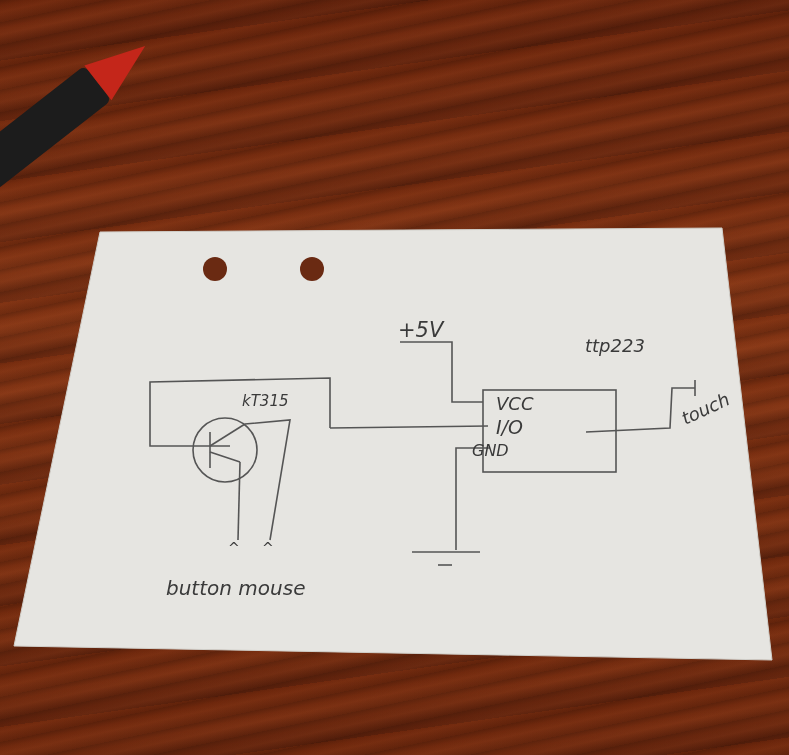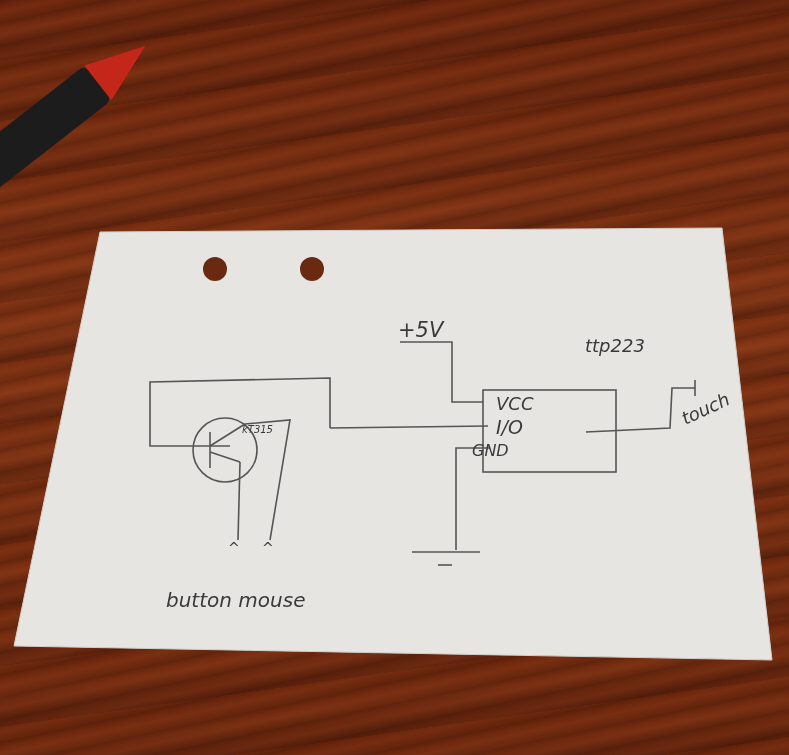--- a/index.html
+++ b/index.html
@@ -56,17 +56,17 @@
     <polyline points="240,462 238,540"></polyline>
     <polyline points="245,424 290,420 270,540"></polyline>
   </g>
 </svg>
 
 <div class="lbl" style="left:398px;top:318px;font-size:21px;">+5V</div>
 <div class="lbl" style="left:585px;top:335px;font-size:18px;">ttp223</div>
 <div class="lbl" style="left:496px;top:393px;font-size:18px;">VCC</div>
 <div class="lbl" style="left:496px;top:416px;font-size:19px;">I/O</div>
 <div class="lbl" style="left:472px;top:441px;font-size:16px;">GND</div>
-<div class="lbl" style="left:242px;top:392px;font-size:10px;margin-top:32px;">kT315</div>
+<div class="lbl" style="left:242px;top:392px;font-size:15px;">kT315</div>
 <div class="lbl" style="left:680px;top:398px;font-size:18px;transform:rotate(-25deg);">touch</div>
 <div class="lbl" style="left:228px;top:540px;font-size:14px;">^</div>
 <div class="lbl" style="left:262px;top:540px;font-size:14px;">^</div>
-<div class="lbl" style="left:166px;top:588px;font-size:20px;">button mouse</div>
+<div class="lbl" style="left:166px;top:576px;font-size:20px;">button mouse</div>
 
 </body></html>

